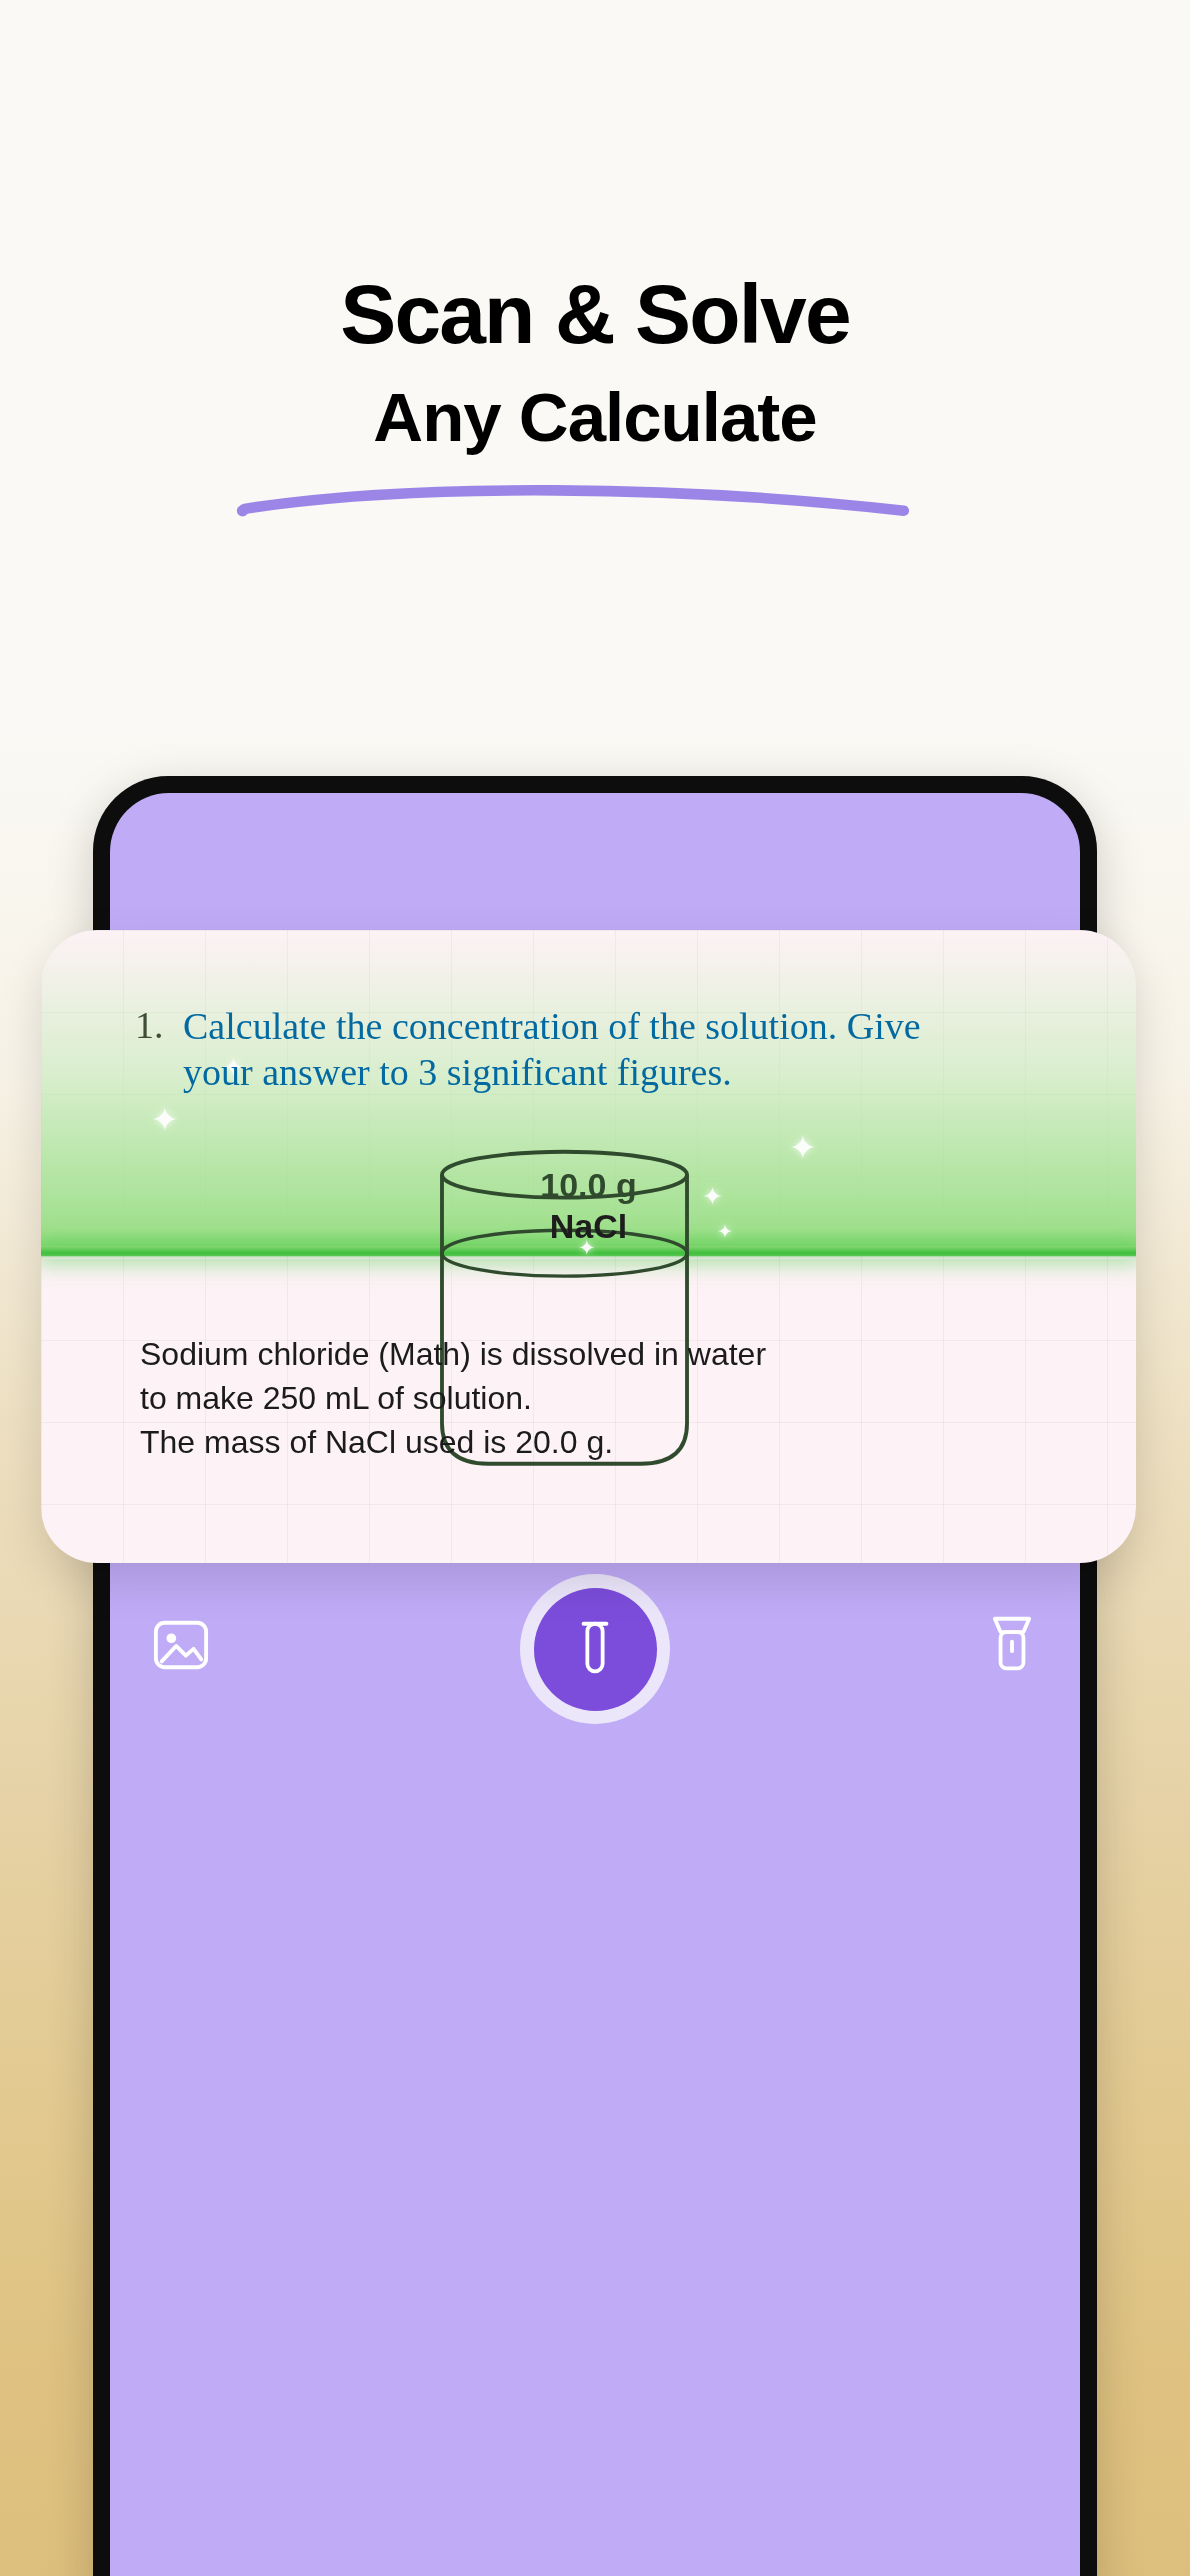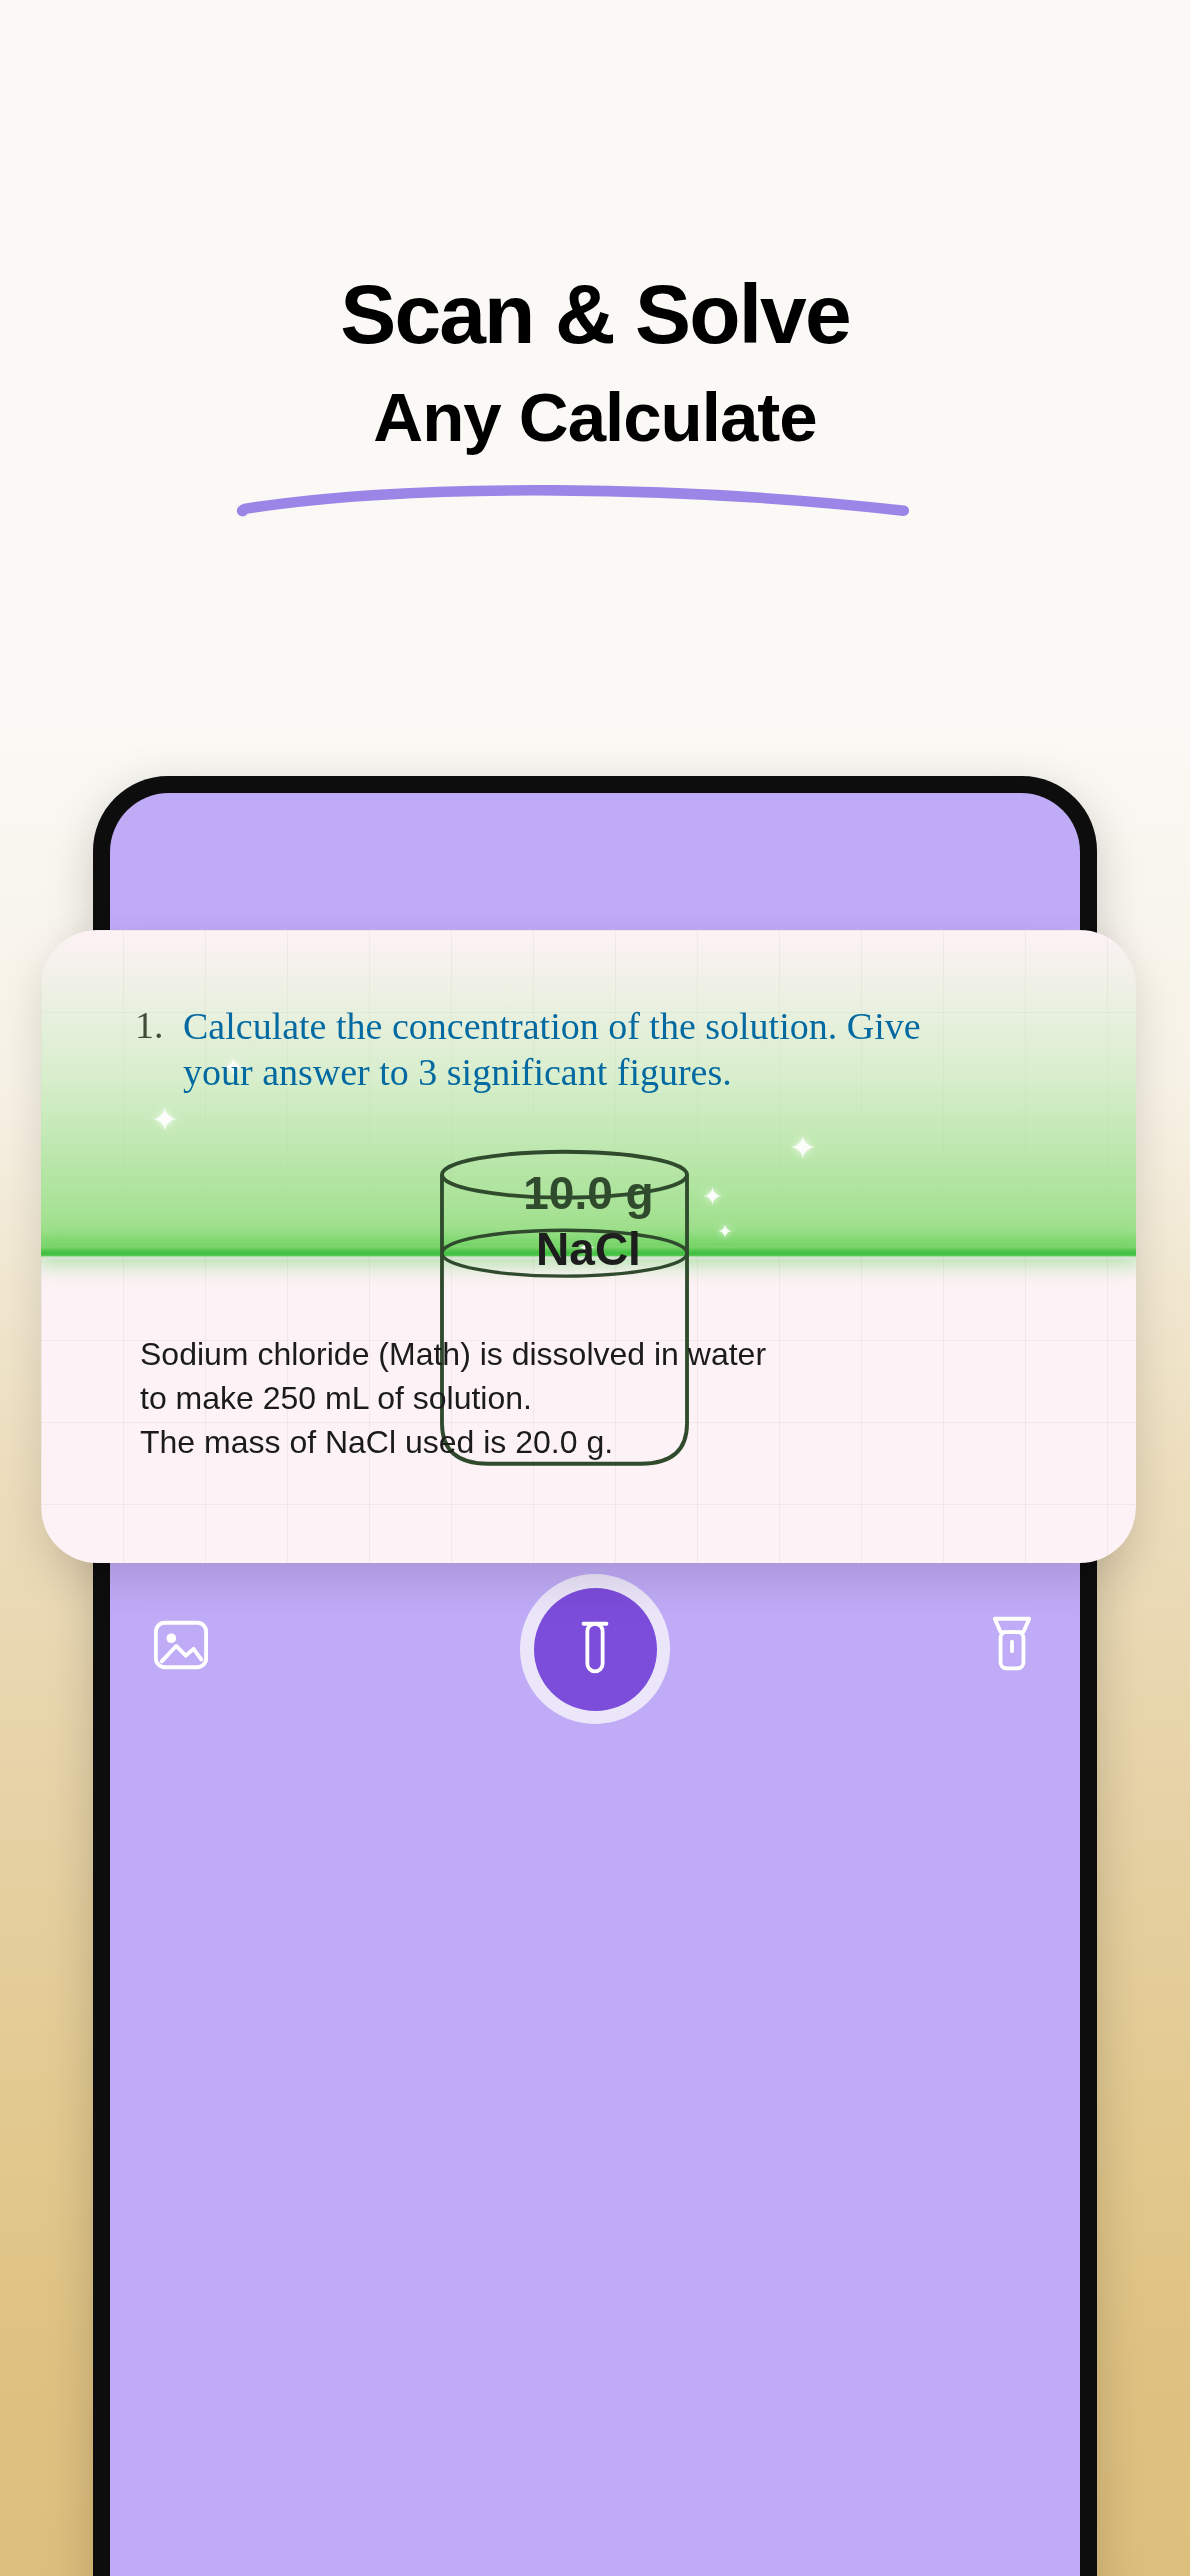--- a/index.html
+++ b/index.html
@@ -218,21 +218,21 @@
     top: 216px;
     width: 345px;
     height: 335px;
   }
   .beaker-labels {
     position: absolute;
     left: 0;
     top: 235px;
     width: 1095px;
     text-align: center;
-    font-size: 46px;
+    font-size: 34px;
     font-weight: 700;
     color: #1d1d1d;
     line-height: 1.22;
   }
   .beaker-label-mass {
     color: #2f4a2c;
   }
 
   .bottom-text {
     position: absolute;

